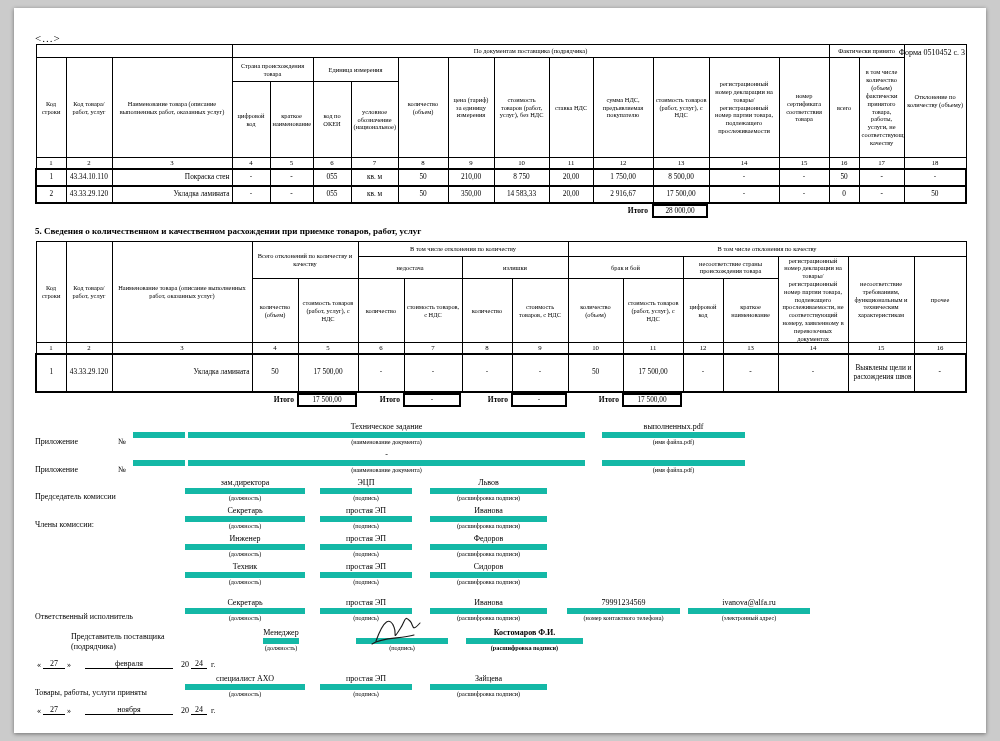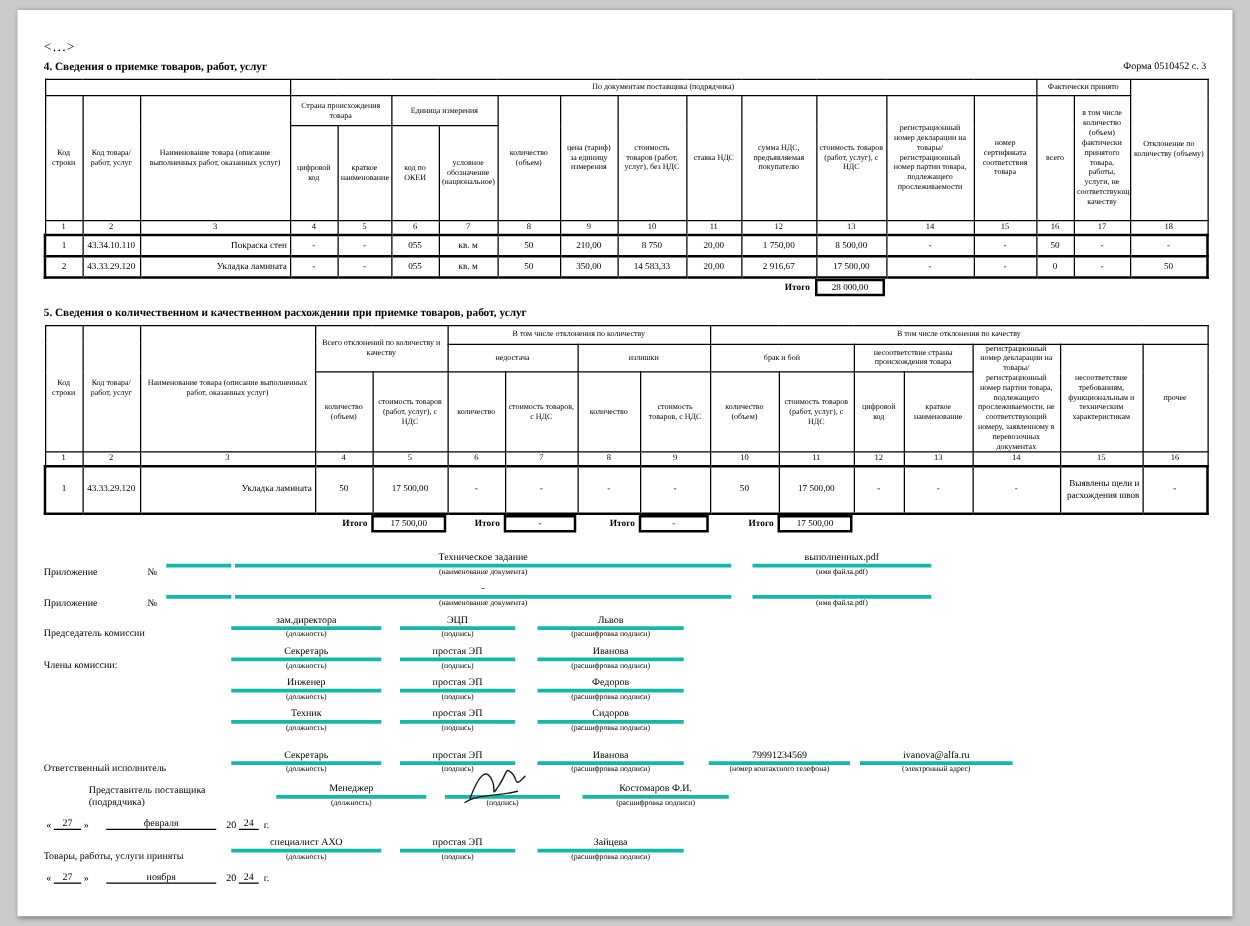--- a/index.html
+++ b/index.html
@@ -21,42 +21,41 @@
   #t4 tr.d td{height:17px;}
   #t5 tr.h1 td{height:15px;} #t5 tr.h2 td{height:20px;} #t5 tr.h3 td{height:56px;}
   #t5 tr.d td{height:38px;}
   .totrow{position:relative;width:930px;height:15px;}
   .totlbl{position:absolute;top:2px;font-weight:bold;font-size:7.5px;text-align:right;font-family:Liberation Serif, serif;}
   .totbox{position:absolute;top:0;height:14px;border:2px solid #000;box-sizing:border-box;
           text-align:center;font-size:7.3px;line-height:10px;background:#fff;}
   .bottom{margin-top:13px;font-size:8px;}
   .frow{display:flex;align-items:flex-end;margin-bottom:3px;}
   .fcol{display:flex;flex-direction:column;margin-left:36px;}
-  .val{border-bottom:3px solid #14b8a6;text-align:center;height:11px;font-size:8px;line-height:11px;}
+  .val{border-bottom:6px solid #14b8a6;text-align:center;height:11px;font-size:8px;line-height:11px;}
   .cap{text-align:center;font-size:6.2px;height:8px;line-height:8px;color:#000;}
   .role{width:148px;font-size:8px;line-height:10px;}
   .w-pos{width:120px;margin-left:2px;} .w-sig{width:92px;margin-left:15px;position:relative;}
   .w-nm{width:117px;margin-left:18px;} .w-ph{width:113px;margin-left:20px;} .w-em{width:122px;margin-left:8px;}
   .att-label{width:75px;} .att-no{width:12px;margin-left:8px;} .att-line{width:52px;margin-left:3px;}
   .att-doc{width:397px;margin-left:3px;} .att-file{width:143px;margin-left:17px;}
   .daterow{display:flex;align-items:flex-end;font-size:8px;margin:7px 0 4px 0;}
   .d-q{margin:0 2px;} .d-day{width:22px;border-bottom:1px solid #000;text-align:center;}
   .d-month{width:88px;margin-left:12px;border-bottom:1px solid #000;text-align:center;}
   .d-c{margin-left:8px;} .d-y{width:16px;margin-left:2px;border-bottom:1px solid #000;text-align:center;}
   .d-g{margin-left:4px;}
   .handsig{position:absolute;left:14px;top:-16px;}
 </style>
 </head>
 <body>
 
 <div class="page">
   <div class="ellipsis">&lt;...&gt;</div>
   <div class="formcode">Форма 0510452 с. 3</div>
 
-  <div class="sect-title">4. Сведения о приемке товаров, работ, услуг</div>
 
   <table class="t" id="t4">
     <colgroup>
       <col style="width:30px">
         <col style="width:46px">
         <col style="width:120px">
         <col style="width:38px">
       <col style="width:43px">
         <col style="width:38px">
         <col style="width:47px">
@@ -391,32 +390,32 @@
           <div class="val">ivanova@alfa.ru</div>
           <div class="cap">(электронный адрес)</div>
         </div>
     </div>
 
     <div class="frow" style="margin-top:4px;">
       <div class="fcol" style="width:148px;">
         <div class="role">Представитель поставщика</div>
         <div class="role">(подрядчика)</div>
       </div>
-      <div class="fcol w-pos" style="align-self:flex-start;margin-top:1px;">
+      <div class="fcol w-pos" style="align-self:flex-start;margin-top:1px;align-items:center;">
           <div class="val">Менеджер</div>
           <div class="cap">(должность)</div>
         </div>
       <div class="fcol w-sig" style="align-self:flex-start;margin-top:1px;">
         <svg class="handsig" width="64" height="34" viewBox="0 0 64 34">
           <path d="M6 30 C14 8, 20 6, 24 16 C27 23, 22 30, 30 18 C36 9, 34 4, 40 10 C44 14, 41 22, 50 12 M2 33 C12 26, 30 28, 44 24" stroke="#1a1a1a" stroke-width="1.1" fill="none" stroke-linecap="round"></path>
         </svg>
         <div class="val"></div>
           <div class="cap">(подпись)</div>
       </div>
-      <div class="fcol w-nm" style="align-self:flex-start;margin-top:1px;">
+      <div class="fcol w-nm" style="align-self:flex-start;margin-top:1px;font-weight:bold;">
           <div class="val">Костомаров Ф.И.</div>
           <div class="cap">(расшифровка подписи)</div>
         </div>
     </div>
 
     <div class="daterow">
       <span class="d-q">«</span>
       <span class="d-day">27</span>
       <span class="d-q">»</span>
       <span class="d-month">февраля</span>

